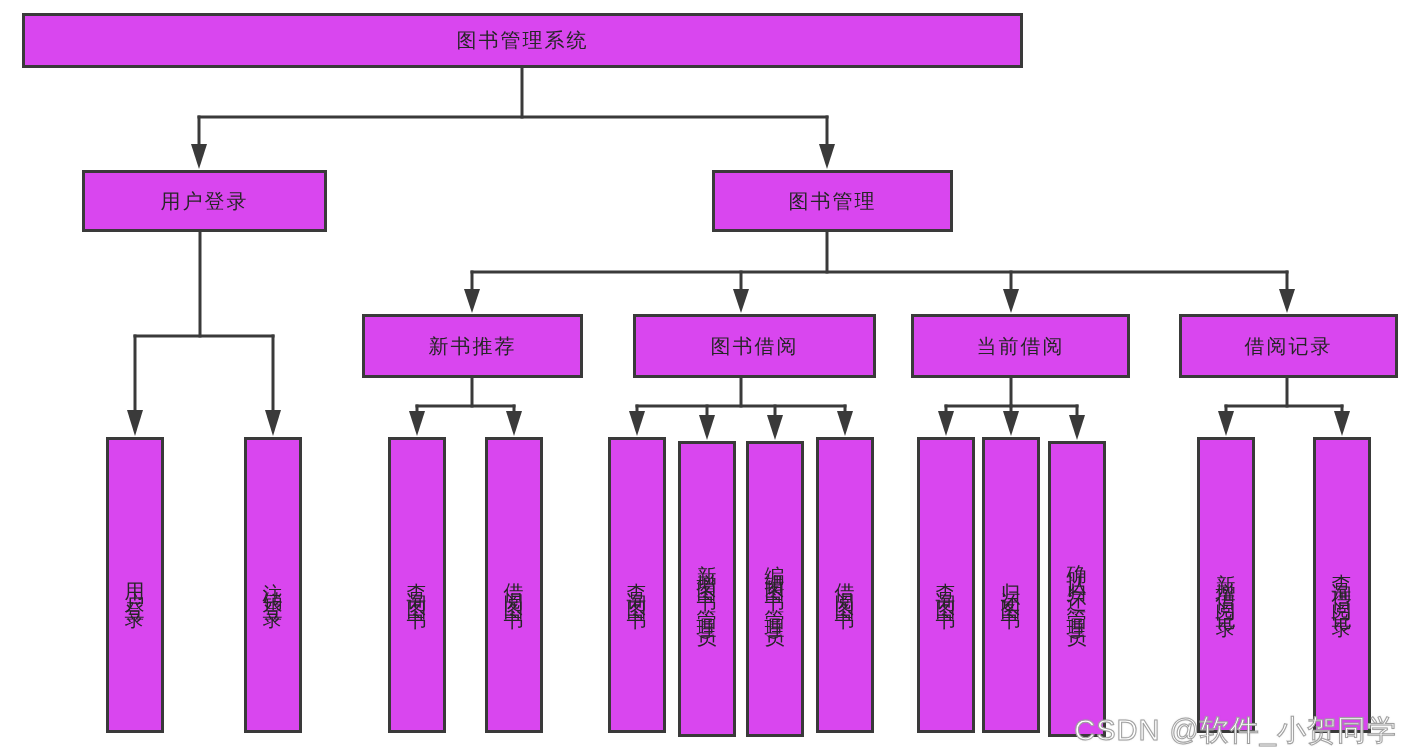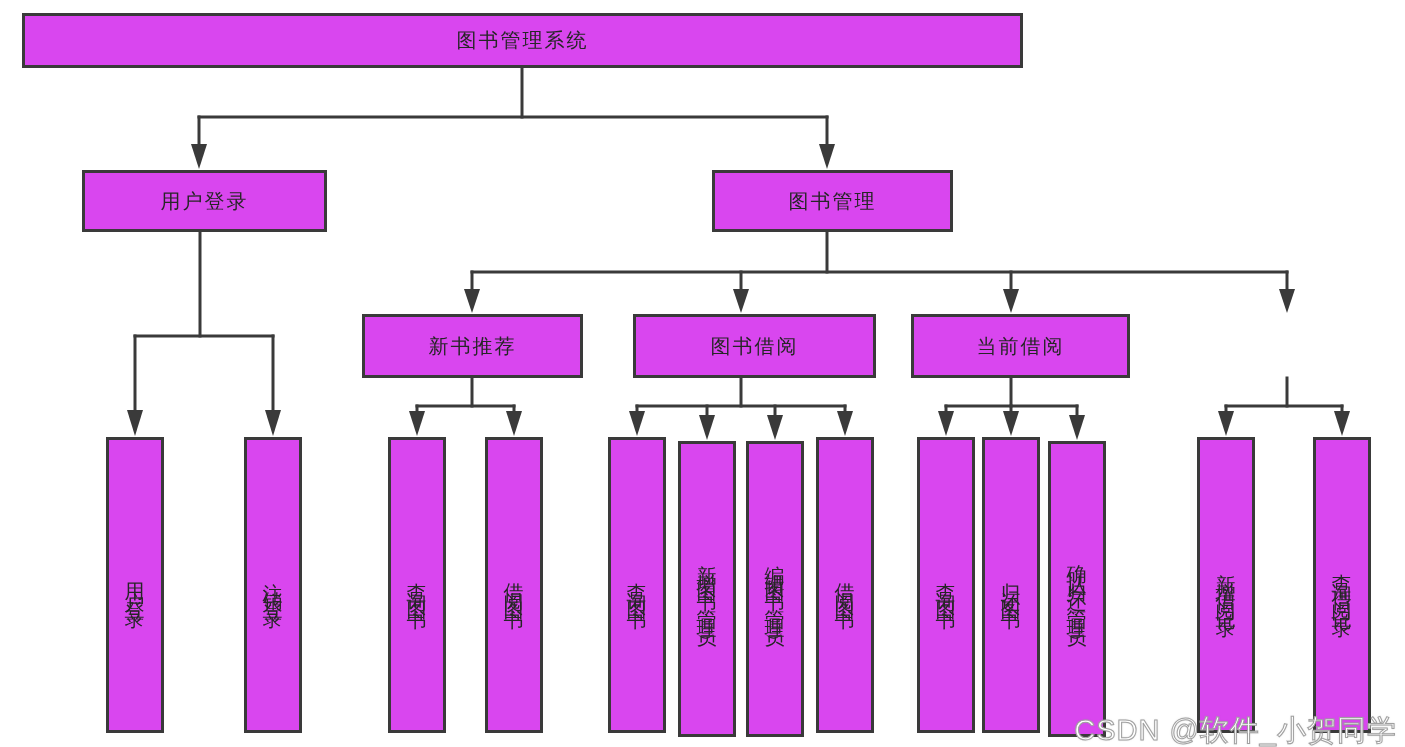--- a/index.html
+++ b/index.html
@@ -148,20 +148,23 @@
 
   <div class="box lv3-a">
     <span class="h-label">新书推荐</span>
   </div>
   <div class="box lv3-b">
     <span class="h-label">图书借阅</span>
   </div>
   <div class="box lv3-c">
     <span class="h-label">当前借阅</span>
   </div>
+  <div class="box lv3-d">
+    <span class="h-label">借阅记录</span>
+  </div>
 
   <div class="box leaf g1a">
     <span class="v-label">用户登录</span>
   </div>
   <div class="box leaf g1b">
     <span class="v-label">注销登录</span>
   </div>
 
   <div class="box leaf g2a">
     <span class="v-label">查询图书</span>

